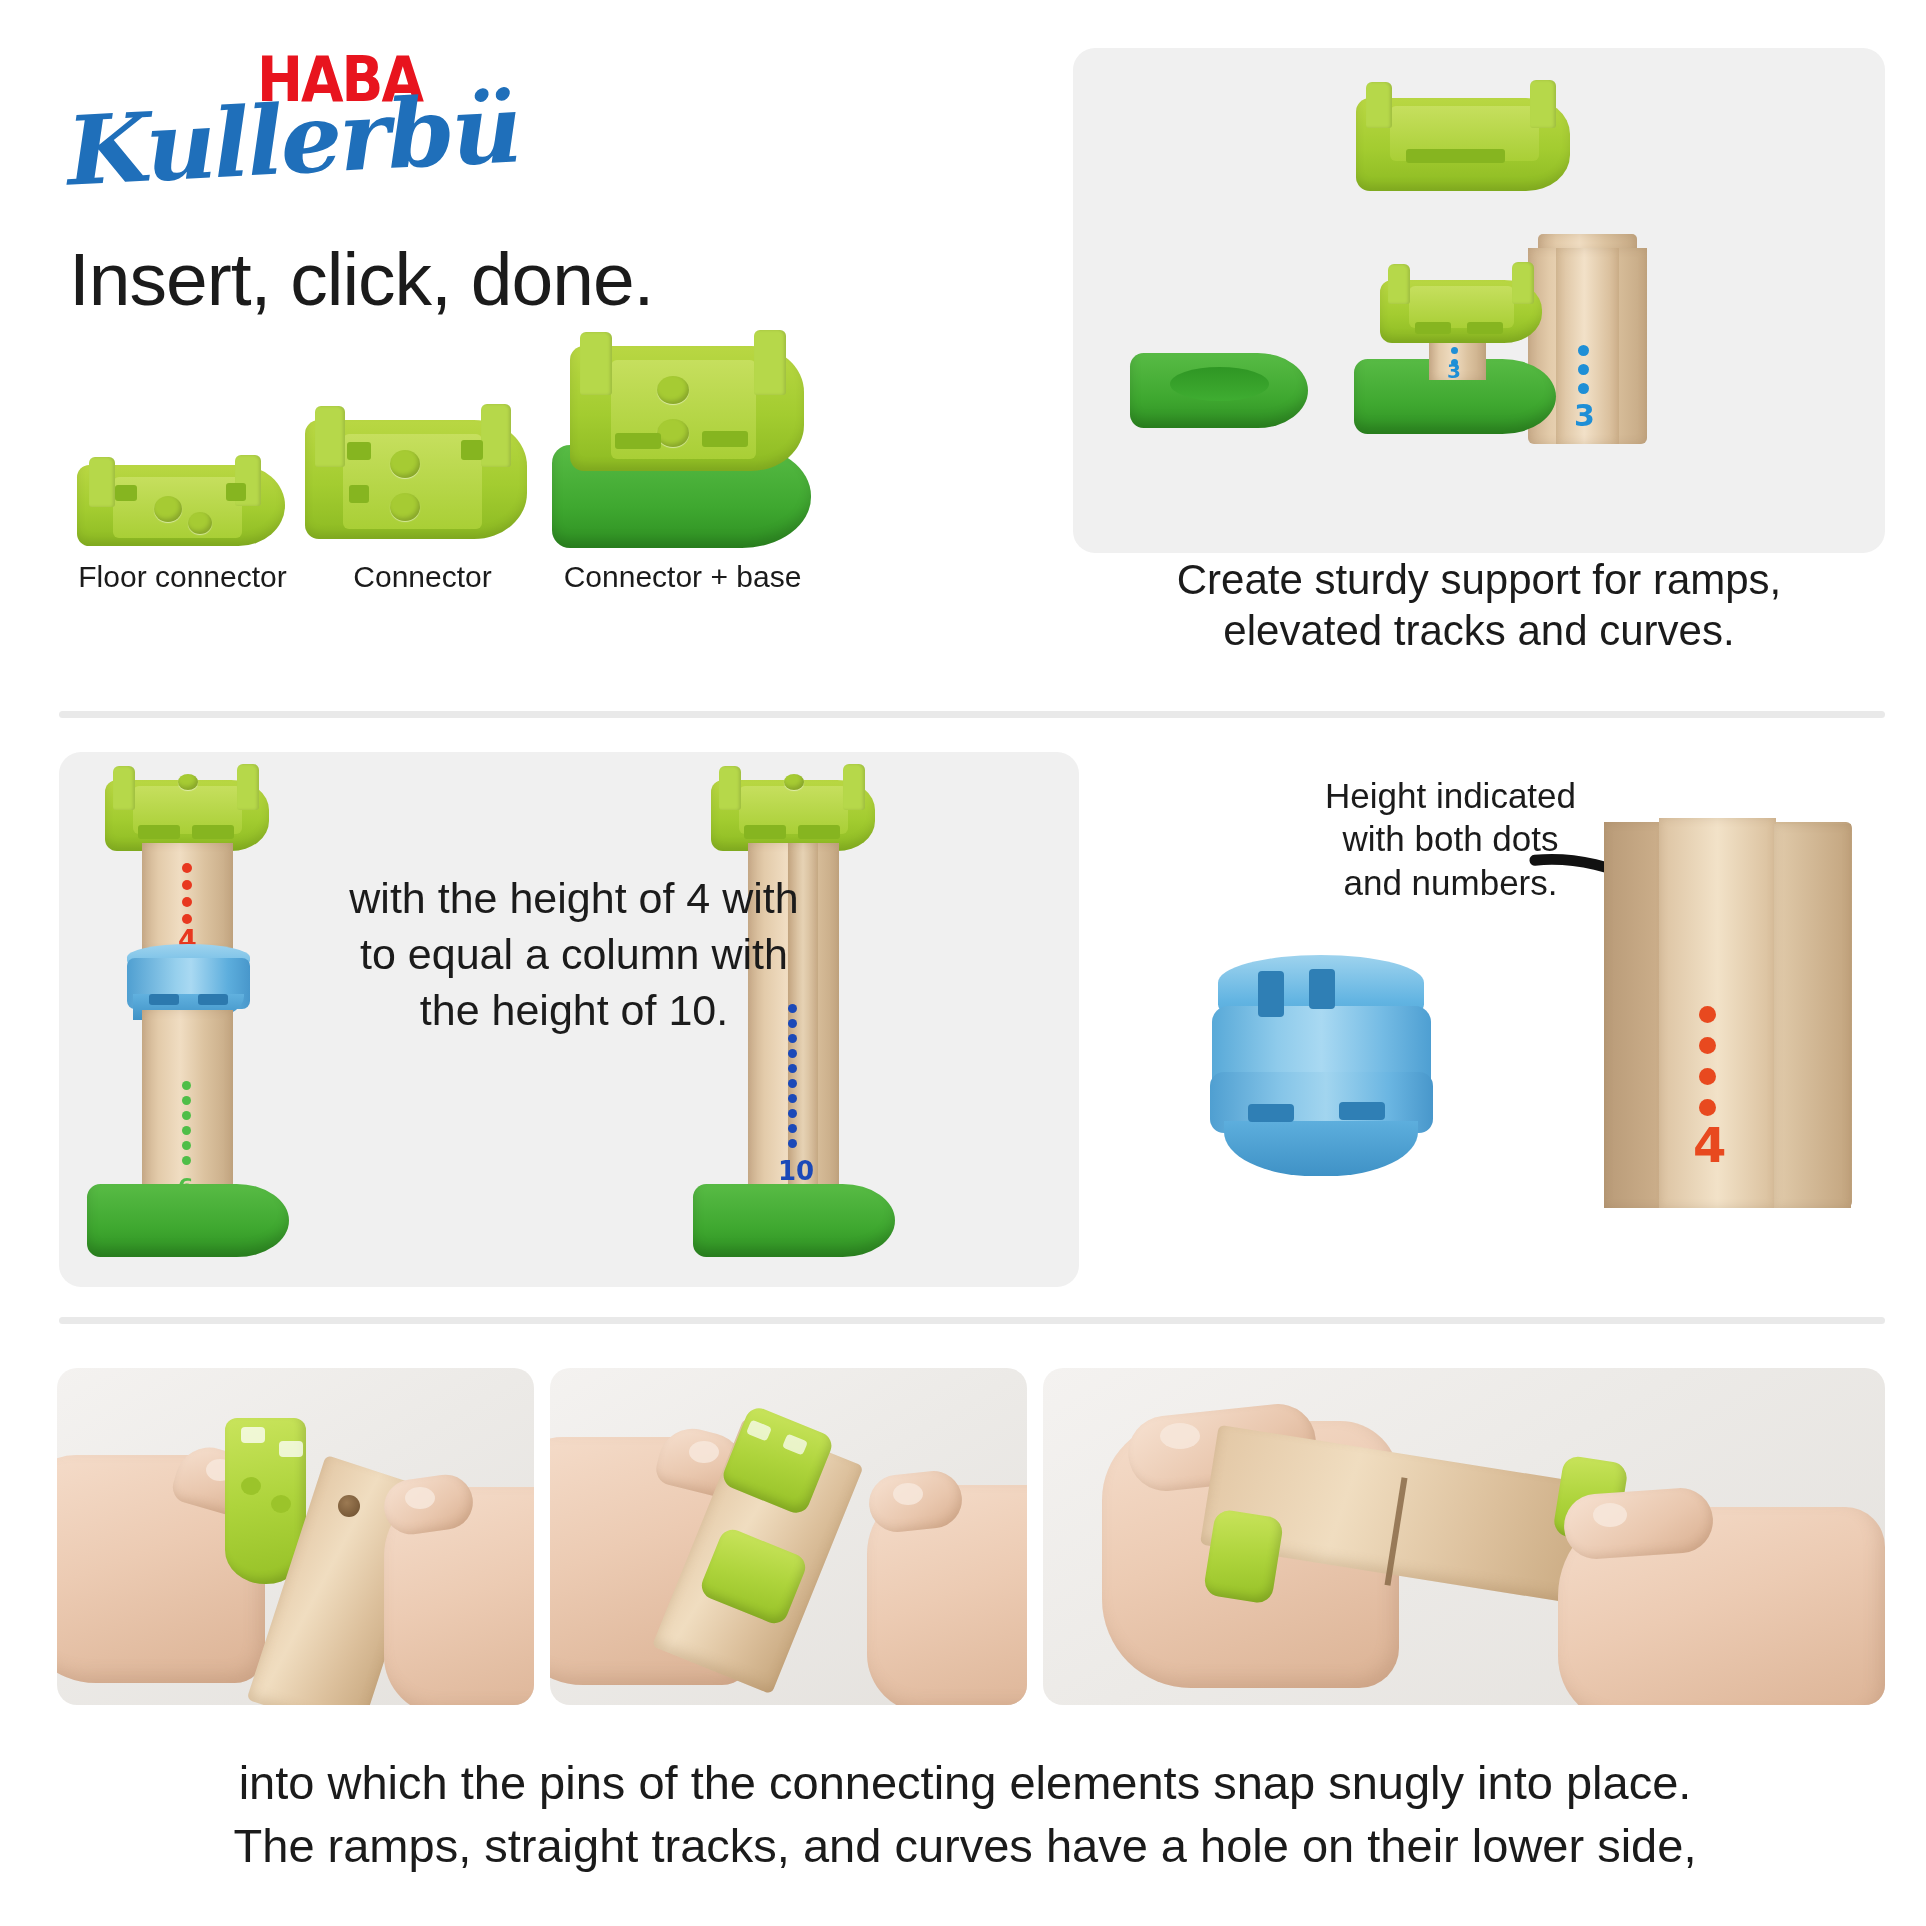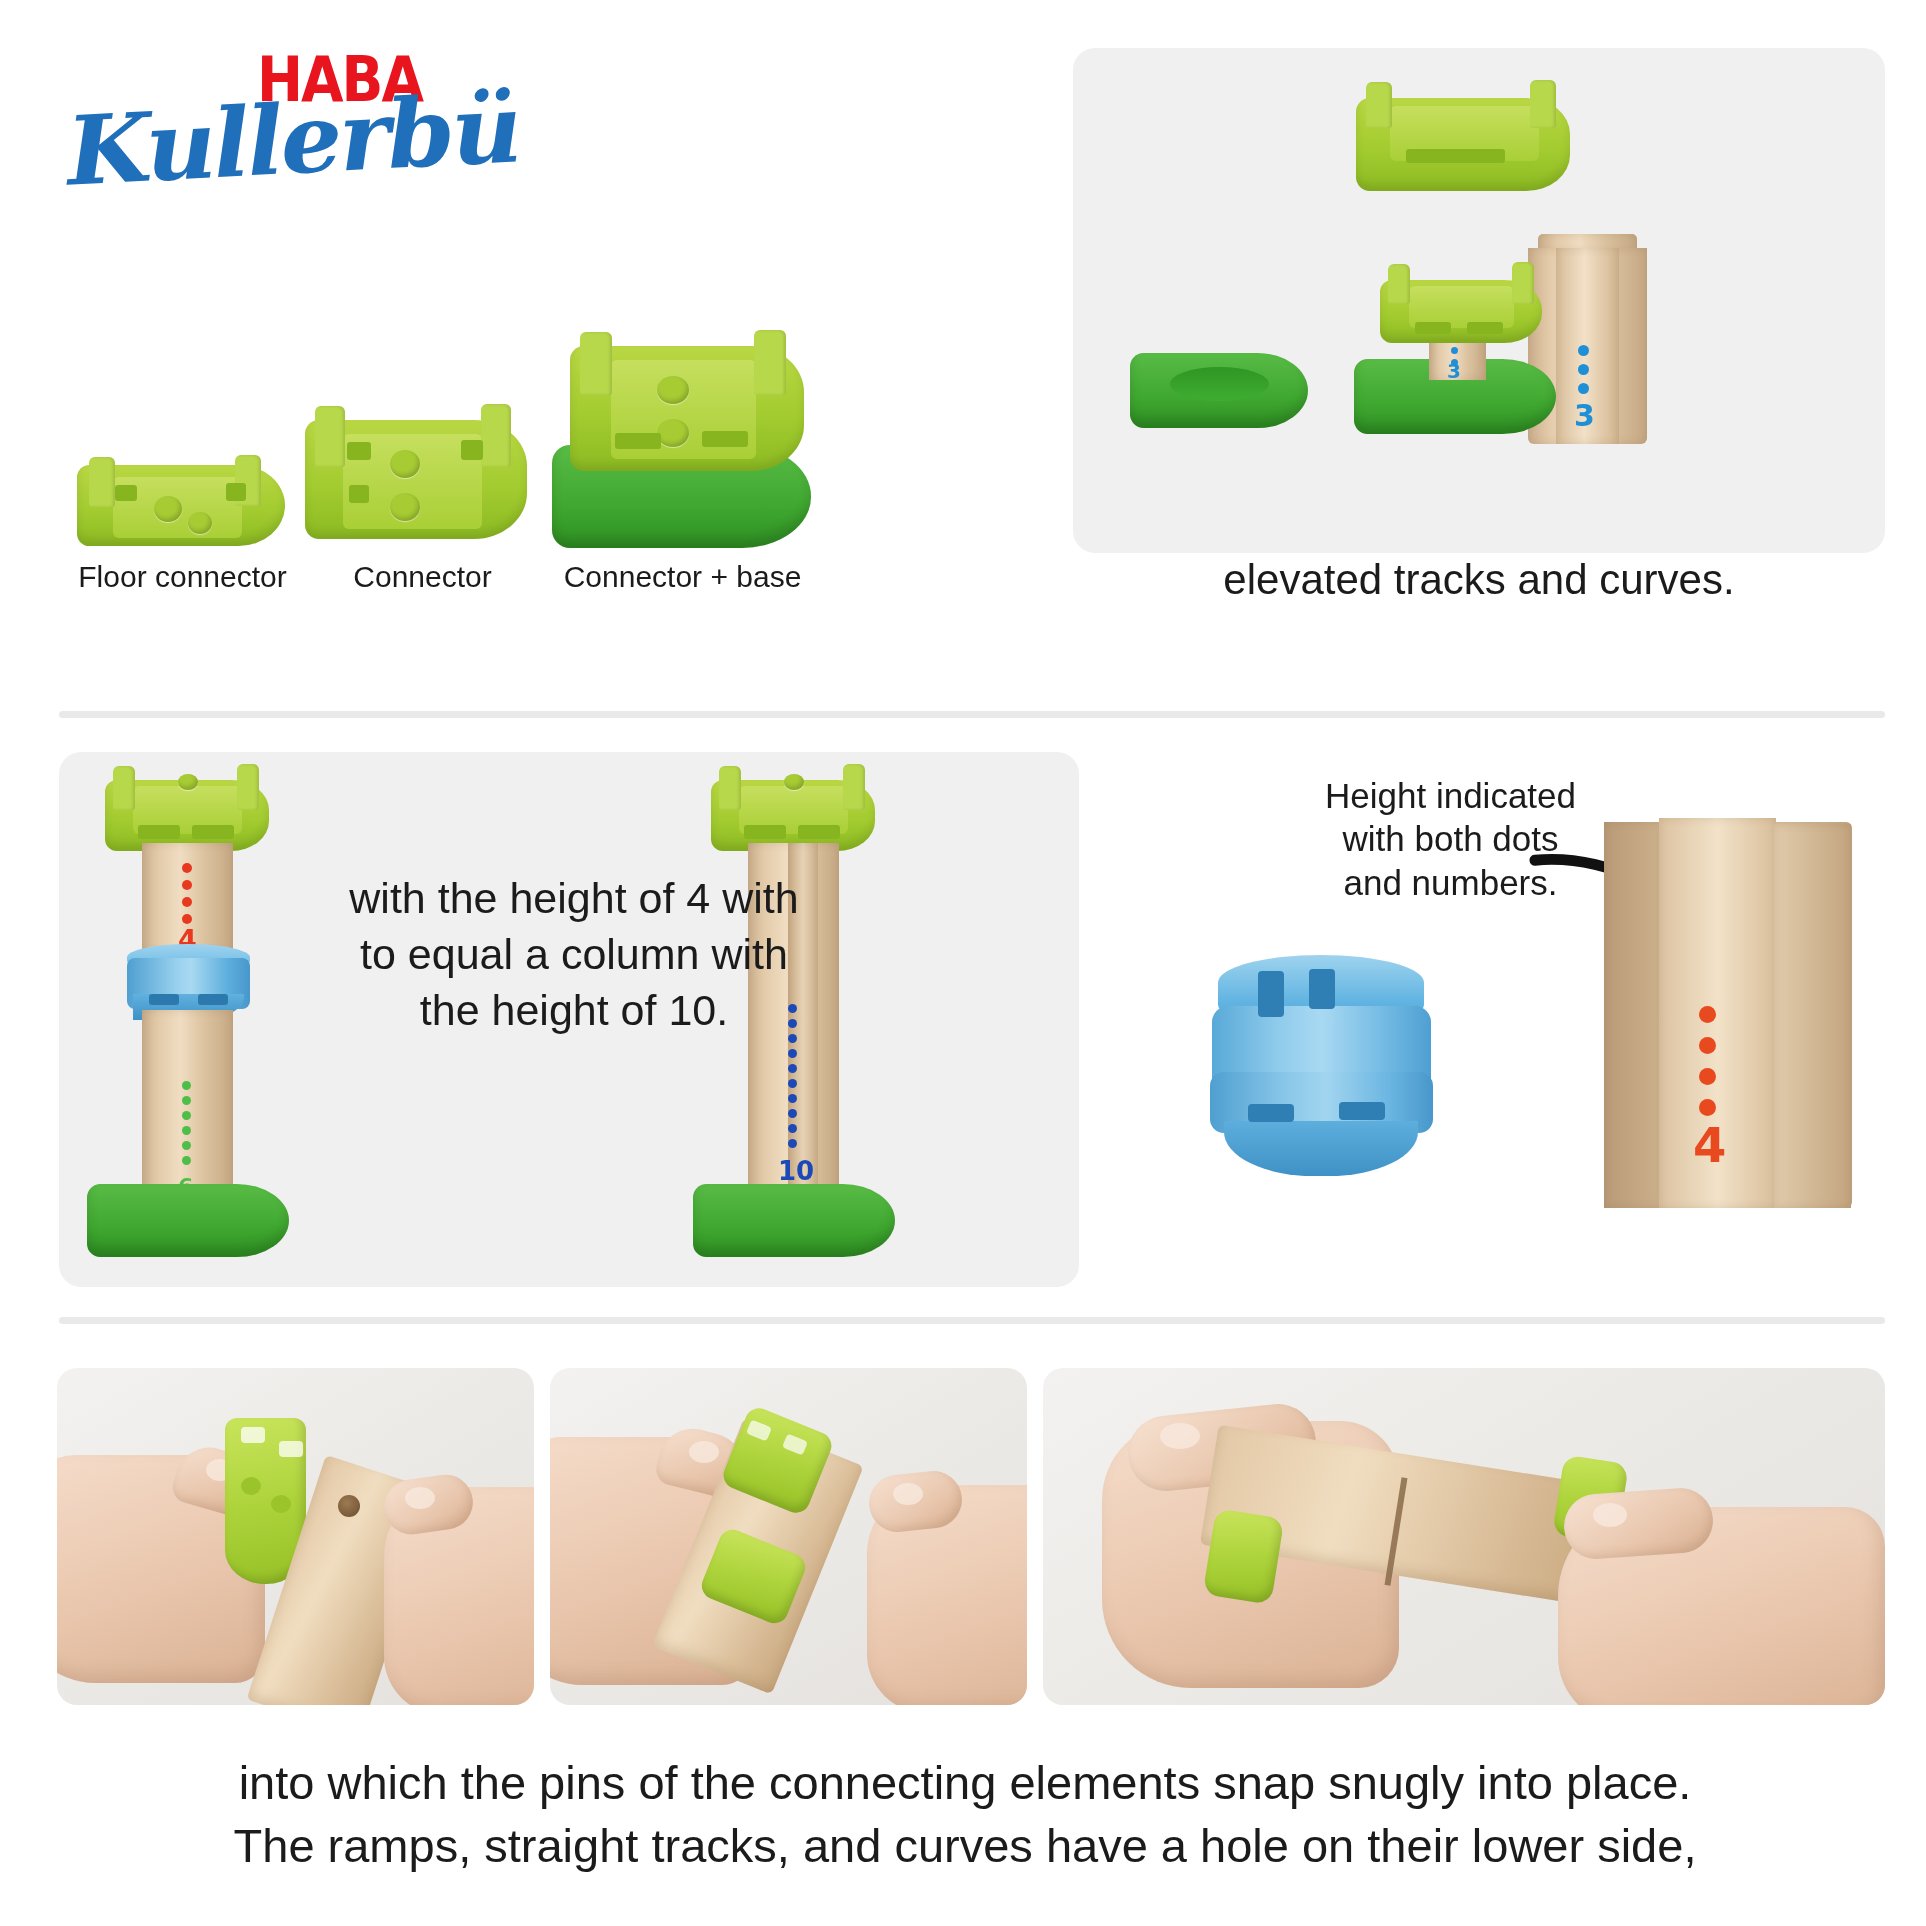--- a/index.html
+++ b/index.html
@@ -172,20 +172,21 @@
 </style>
 </head>
 <body>
 
 <div class="page">
 
   <div class="brand">
     <div class="brand-haba">HABA</div>
     <div class="brand-kullerbu">Kullerbü</div>
   </div>
+  <div class="headline">Insert, click, done.</div>
 
   <div class="conn-row">
 
     <div class="conn" style="left:18px; top:59px; width:218px; height:109px;">
       <div class="conn-body" style="left:0; top:30px; width:208px; height:81px;"></div>
       <div class="conn-inner" style="left:36px; top:42px; width:129px; height:61px;"></div>
       <div class="conn-stud" style="left:77px; top:61px; width:28px; height:26px;"></div>
       <div class="conn-stud" style="left:111px; top:77px; width:24px; height:22px;"></div>
       <div class="conn-hook" style="left:12px; top:22px; width:26px; height:50px;"></div>
       <div class="conn-hook" style="left:158px; top:20px; width:26px; height:51px;"></div>
@@ -261,20 +262,21 @@
       <div class="conn-body" style="left:42px; top:6px; width:162px; height:63px; border-radius:12px 38px 38px 12px / 12px 30px 30px 12px;"></div>
       <div class="conn-inner" style="left:71px; top:12px; width:105px; height:42px;"></div>
       <div class="conn-hook" style="left:50px; top:-10px; width:22px; height:40px;"></div>
       <div class="conn-hook" style="left:174px; top:-12px; width:22px; height:42px;"></div>
       <div class="conn-slot" style="left:77px; top:48px; width:36px; height:12px;"></div>
       <div class="conn-slot" style="left:129px; top:48px; width:36px; height:12px;"></div>
     </div>
   </div>
 
   <div class="tr-caption">
+    <div>Create sturdy support for ramps,</div>
     <div>elevated tracks and curves.</div>
   </div>
 
   <div class="divider" style="left:59px; top:711px; width:1826px;"></div>
 
   <div class="panel p-midleft">
 
     <div style="position:absolute; left:28px; top:22px; width:208px; height:495px;">
 
       <div class="conn-body" style="left:18px; top:6px; width:164px; height:71px; border-radius:12px 38px 38px 12px / 12px 30px 30px 12px;"></div>

